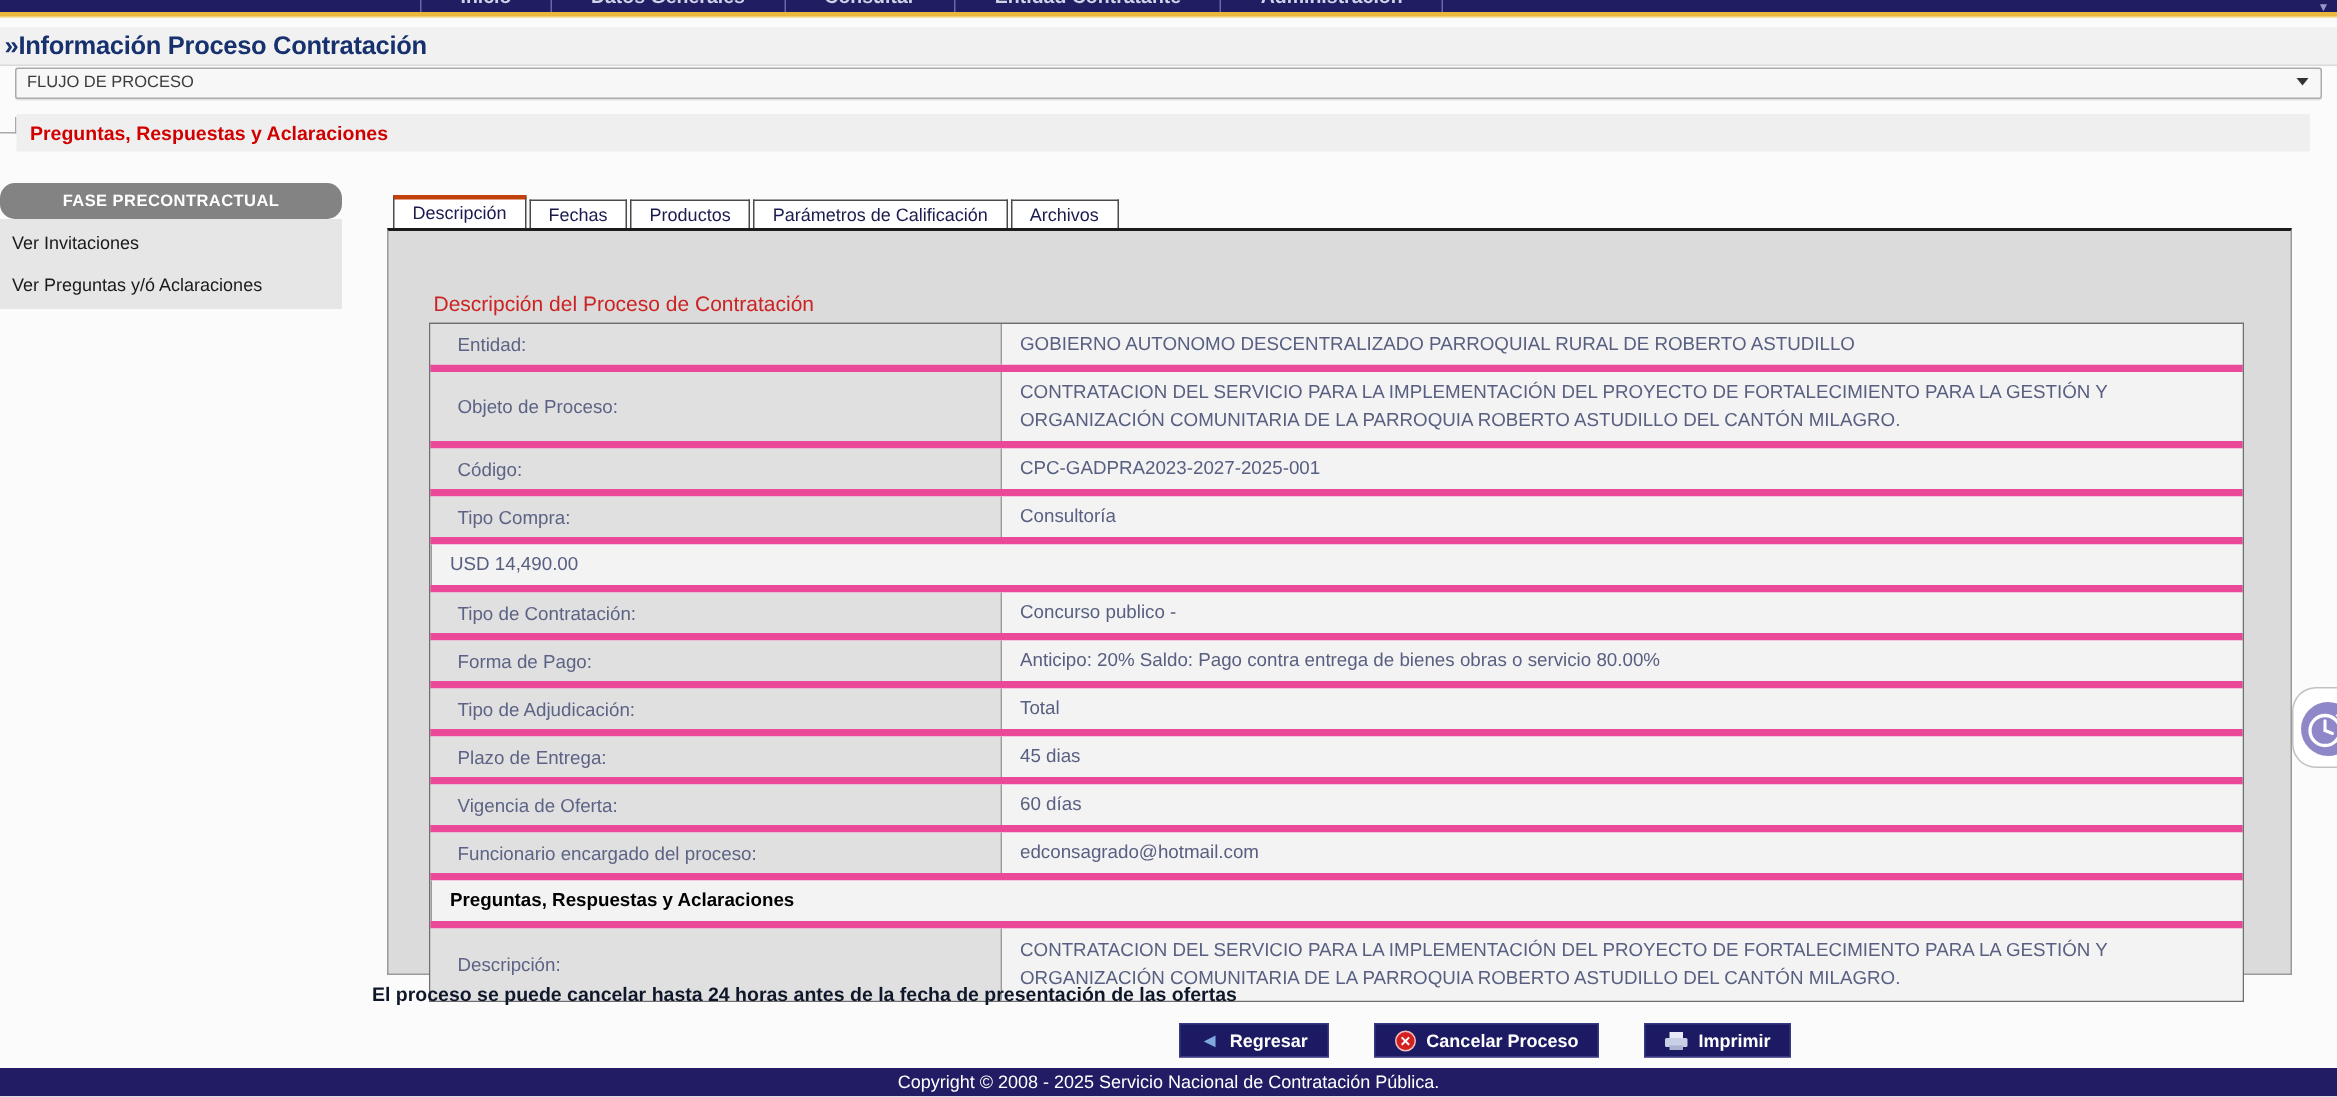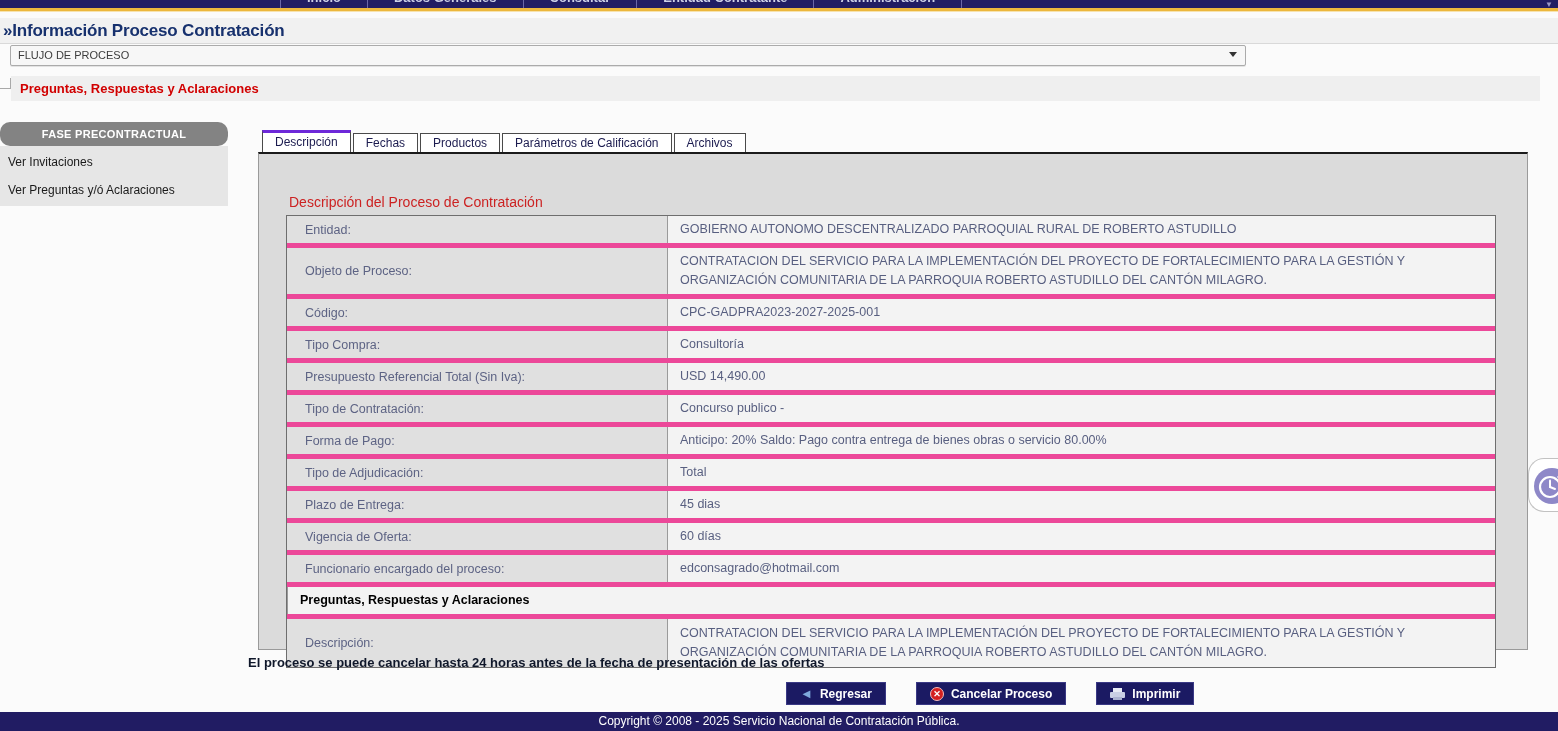--- a/index.html
+++ b/index.html
@@ -13,41 +13,41 @@
   .nav-item { color:#cfd3e8; font-size:13px; font-weight:bold; line-height:21px; padding:0 26px; border-right:1px solid #6a67a8; cursor:pointer; }
   .nav-item:first-child { border-left:1px solid #6a67a8; }
   .nav-caret { position:absolute; right:5px; top:1px; color:#9a97c5; font-size:8px; line-height:8px; }
   .gold-strip { position:absolute; left:0; top:8px; width:1558px; height:4px; background:#ecb73d; border-bottom:1px solid #f7e3ae; }
 
   
   .title-band { position:absolute; left:0; top:18px; width:1558px; height:26px; background:#f1f1f1; border-bottom:1px solid #d9d9d9; }
   .page-title { position:absolute; left:3px; top:21px; font-size:17px; font-weight:bold; color:#17316e; letter-spacing:-0.2px; }
 
   
-  .flow-select { position:absolute; left:10px; top:45px; width:1236px; height:21px; background:#f7f7f7; border:1px solid #ababab; border-radius:2px; cursor:pointer; box-shadow:0 1px 0 #e3e3e3; }
+  .flow-select { position:absolute; left:10px; top:45px; width:1538px; height:21px; background:#f7f7f7; border:1px solid #ababab; border-radius:2px; cursor:pointer; box-shadow:0 1px 0 #e3e3e3; }
   .flow-select .label { position:absolute; left:7px; top:0; line-height:19px; font-size:11px; color:#3c3c3c; }
   .flow-select .arrow { position:absolute; right:8px; top:6px; width:0; height:0; border-left:4px solid transparent; border-right:4px solid transparent; border-top:5px solid #333; }
 
   
   .corner-h { position:absolute; left:0; top:88px; width:11px; height:1px; background:#a9a9a9; }
   .corner-v { position:absolute; left:10px; top:78px; width:1px; height:11px; background:#a9a9a9; }
 
   
   .section-strip { position:absolute; left:11px; top:76px; width:1529px; height:25px; background:#efefef; }
   .section-strip .txt { position:absolute; left:9px; top:5px; font-size:13px; font-weight:bold; color:#d10000; }
 
   
   .sidebar-header { position:absolute; left:0; top:122px; width:228px; height:24px; background:#838383; color:#ffffff; font-size:11px; font-weight:bold; text-align:center; line-height:24px; letter-spacing:0.3px;border-radius:10px; }
   .sidebar-body { position:absolute; left:0; top:146px; width:228px; height:60px; background:#e6e6e6; }
   .sidebar-item { font-size:12px; color:#1a1a1a; padding:9px 0 5px 8px; cursor:pointer; }
 
   
   .tabs { position:absolute; left:262px; top:130px; display:flex; align-items:flex-end; height:22px; }
   .tab { background:#ffffff; border:1px solid #4a4a4a; border-bottom:none; height:19px; line-height:18px; font-size:12px; color:#1b1b4f; padding:0 12px; margin-right:2px; cursor:pointer; position:relative; z-index:3; }
-  .tab.active { height:22px; line-height:19px; border-top:3px solid #6d28d9; font-weight:normal; }
+  .tab.active { height:22px; line-height:19px; border-top:3px solid #c2410c; font-weight:normal; }
 
   
   .panel { position:absolute; left:258px; top:152px; width:1270px; height:498px; background:#dbdbdb; border:1px solid #9a9a9a; border-top:2px solid #1b1b1b; }
   .panel-title { position:absolute; left:30px; top:40px; font-size:14px; color:#cc2222; }
 
   
   .desc-table { position:absolute; left:27px; top:61px; width:1210px; border:1px solid #6e6e6e; background:#f3f3f3; }
   .drow { display:flex; border-bottom:5px solid #ec4899; min-height:29px; align-items:stretch; }
   .drow:last-child { border-bottom:none; }
   .drow.tall { min-height:48px; }
@@ -133,21 +133,20 @@
       </div>
       <div class="drow">
         <div class="dlabel">Código:</div>
         <div class="dvalue">CPC-GADPRA2023-2027-2025-001</div>
       </div>
       <div class="drow">
         <div class="dlabel">Tipo Compra:</div>
         <div class="dvalue">Consultoría</div>
       </div>
       <div class="drow">
-        <div class="dlabel">Presupuesto Referencial Total (Sin Iva):</div>
         <div class="dvalue">USD 14,490.00</div>
       </div>
       <div class="drow">
         <div class="dlabel">Tipo de Contratación:</div>
         <div class="dvalue">Concurso publico -</div>
       </div>
       <div class="drow">
         <div class="dlabel">Forma de Pago:</div>
         <div class="dvalue">Anticipo: 20% Saldo: Pago contra entrega de bienes obras o servicio 80.00%</div>
       </div>

